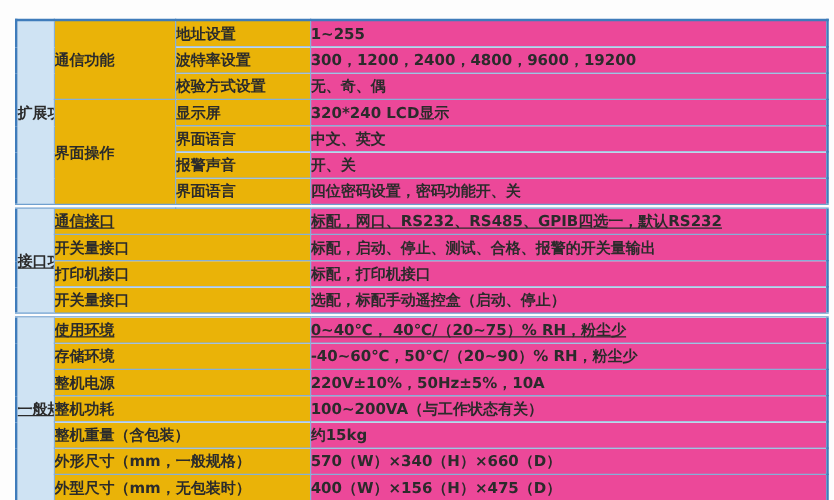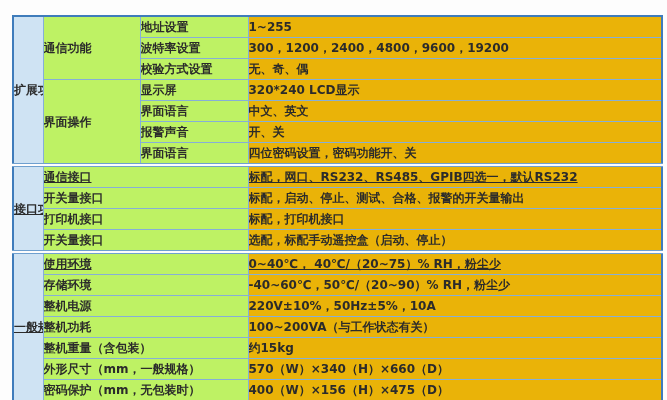--- a/index.html
+++ b/index.html
@@ -43,25 +43,25 @@
     color: #1b5eab;
     font-size: 13px;
     text-align: center;
     padding: 0 8px;
     word-break: break-all;
     white-space: normal;
     line-height: 17px;
     letter-spacing: 0;
   }
   td.l {
-    background: #bef264;
+    background: #eab308;
     padding-left: 9px;
   }
   td.v {
-    background: #eab308;
+    background: #ec4899;
     padding-left: 12px;
   }
   tr.sec td { border-top: 4px double #6fa0cf; text-decoration: underline; }
 </style>
 </head>
 <body>
 
 <div class="page">
   <table class="spec">
     <colgroup>
@@ -141,18 +141,18 @@
       </tr>
       <tr>
         <td class="l" colspan="2">整机重量（含包装）</td>
         <td class="v">约15kg</td>
       </tr>
       <tr>
         <td class="l" colspan="2">外形尺寸（mm，一般规格）</td>
         <td class="v">570（W）×340（H）×660（D）</td>
       </tr>
       <tr>
-        <td class="l" colspan="2">密码保护（mm，无包装时）</td>
+        <td class="l" colspan="2">外型尺寸（mm，无包装时）</td>
         <td class="v">400（W）×156（H）×475（D）</td>
       </tr>
     </tbody>
   </table>
 </div>
 
 </body></html>

